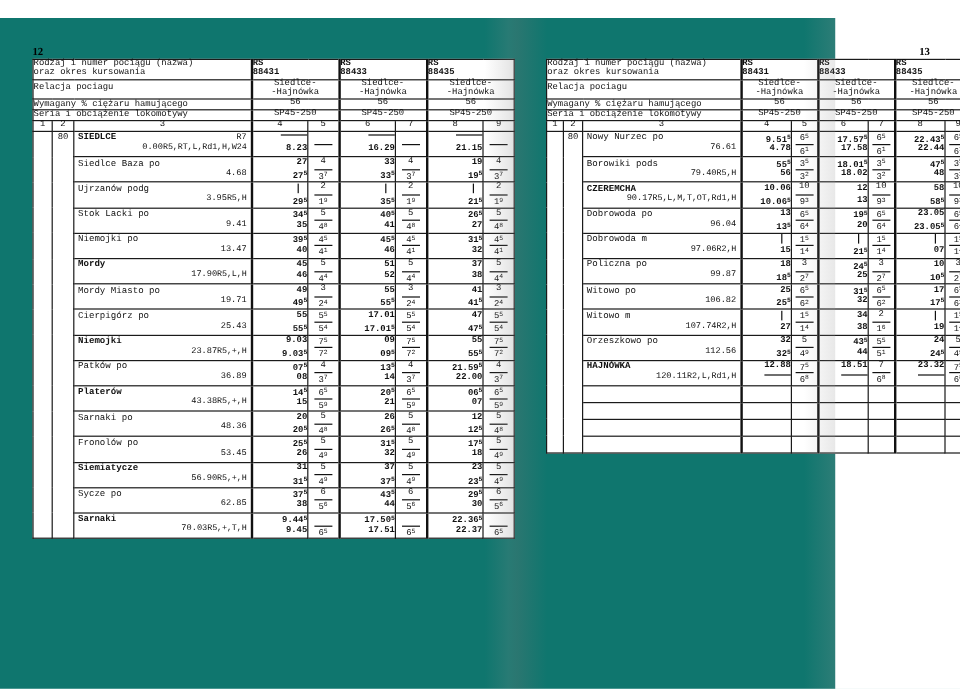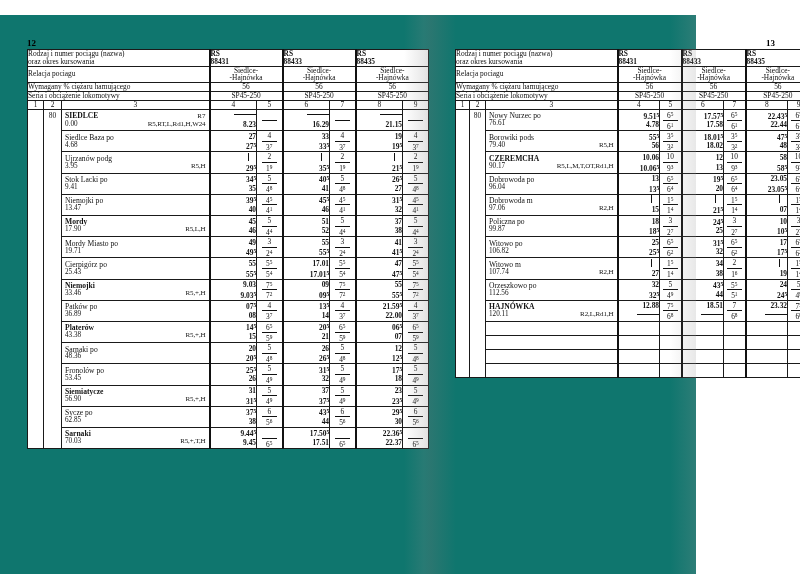--- a/index.html
+++ b/index.html
@@ -44,20 +44,21 @@
     height: 12px;
     line-height: 12px;
   }
   .folio.right { text-align: right; }
 
   table.tt {
     border-collapse: collapse;
     table-layout: fixed;
     width: 100%;
     background: #fff;
+    font-family: Liberation Mono, monospace;
   }
   table.tt td {
     border: 1px solid #1a1a1a;
     padding: 0;
     vertical-align: middle;
     font-size: 7.4px;
     line-height: 1.05;
     color: #111;
   }
   
@@ -94,21 +95,21 @@
     padding: 1.2px 0;
   }
 
   
   .stn { padding: 0 3px; height: 100%; }
   .stn .l1 {
     display: flex; justify-content: space-between; align-items: baseline;
     padding-top: 1px;
   }
   .stn .l2 {
-    display: flex; justify-content: space-between; align-items: baseline;
+    display: flex; justify-content: flex-end; align-items: baseline;
     padding-bottom: 1px;
   }
   .stn .name { font-size: 7.6px; }
   .stn .name.bold { font-weight: bold; }
   .stn .km { font-size: 7.2px; }
   .stn .rmk { font-size: 7px; letter-spacing: -0.1px; }
   .stn .r7  { font-size: 7px; }
 
   
   .tm {
@@ -534,21 +535,21 @@
             </td>
           </tr>
           <tr>
             <td class="stn-cell">
               <div class="stn">
                 <div class="l1">
                   <span class="name bold">Niemojki</span>
                   <span class="r7"></span>
                 </div>
                 <div class="l2">
-                  <span class="km">33.46</span>
+                  <span class="km">23.87</span>
                   <span class="rmk">R5,+,H</span>
                 </div>
               </div>
             </td>
             <td class="tm vsep">
               <div class="a">9.03</div>
               <div class="d">9.03<sup>5</sup></div>
             </td>
             <td class="rt">
               <span class="top">7<sup>5</sup></span>

